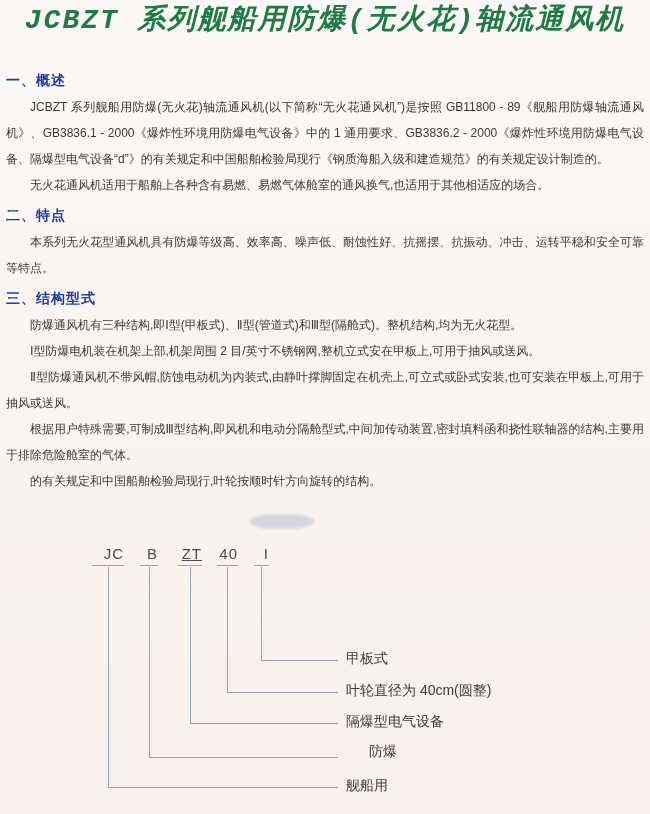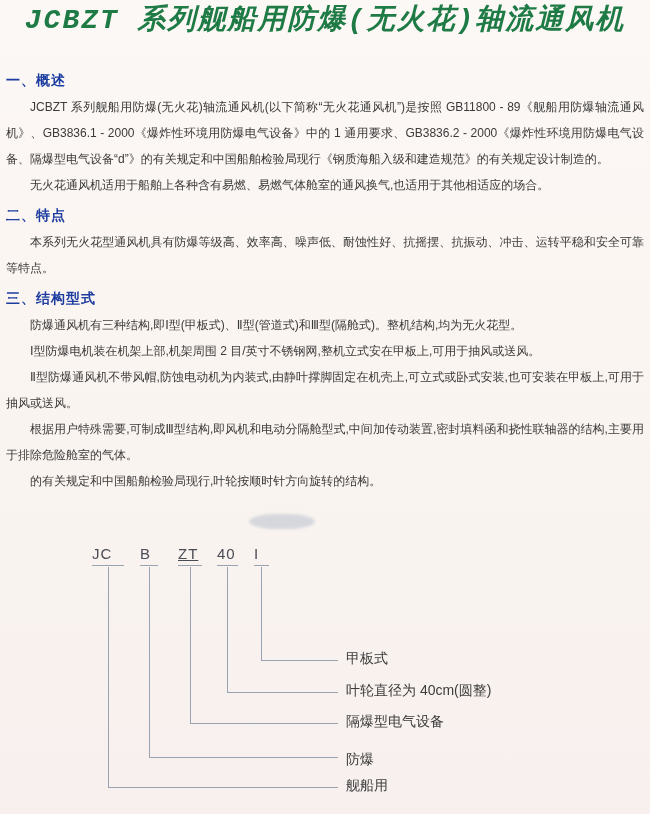--- a/index.html
+++ b/index.html
@@ -60,21 +60,21 @@
   }
   
   .diagram {
     position: absolute;
     top: 545px; left: 0;
     width: 650px; height: 269px;
   }
   .dg-code {
     position: absolute;
     top: 0; height: 20px;
-    text-align: left;
+    text-align: right;
     font-size: 15px;
     letter-spacing: 1px;
     color: #4b4b55;
     border-bottom: 1px solid #97a3ae;
   }
   .dg-vline, .dg-hline {
     position: absolute;
     background: #98a2b2;
   }
   .dg-vline { width: 1px; top: 22px; }
@@ -88,21 +88,21 @@
   }
   
   .i0 .dg-code { left: 92px;  width: 32px; }
   .i0 .dg-vline { left: 108px; height: 220px; }
   .i0 .dg-hline { top: 242px; left: 108px; width: 230px; }
   .i0 .dg-label { top: 232px; }
 
   .i1 .dg-code { left: 140px; width: 18px; }
   .i1 .dg-vline { left: 149px; height: 190px; }
   .i1 .dg-hline { top: 212px; left: 149px; width: 189px; }
-  .i1 .dg-label { top: 206px; }
+  .i1 .dg-label { top: 198px; margin-left: 23px; }
 
   .i2 .dg-code { left: 178px; width: 24px; text-decoration: underline; }
   .i2 .dg-vline { left: 190px; height: 156px; }
   .i2 .dg-hline { top: 178px; left: 190px; width: 148px; }
   .i2 .dg-label { top: 168px; }
 
   .i3 .dg-code { left: 217px; width: 21px; }
   .i3 .dg-vline { left: 227px; height: 125px; }
   .i3 .dg-hline { top: 147px; left: 227px; width: 111px; }
   .i3 .dg-label { top: 137px; }

